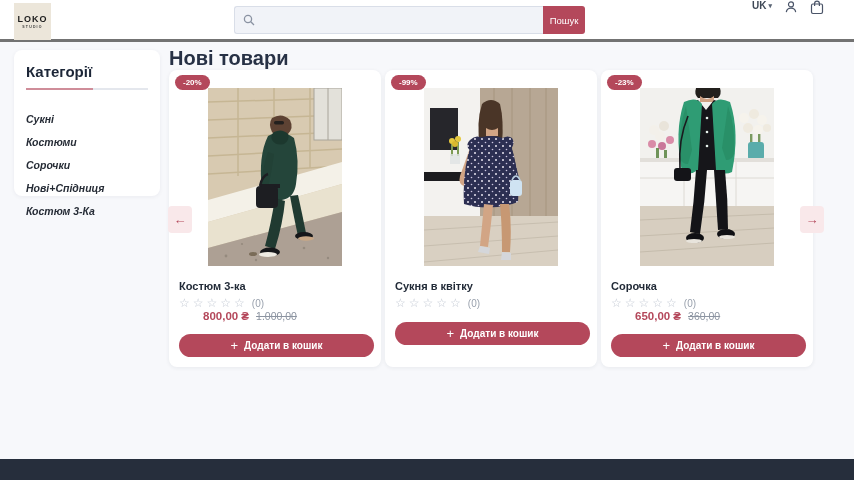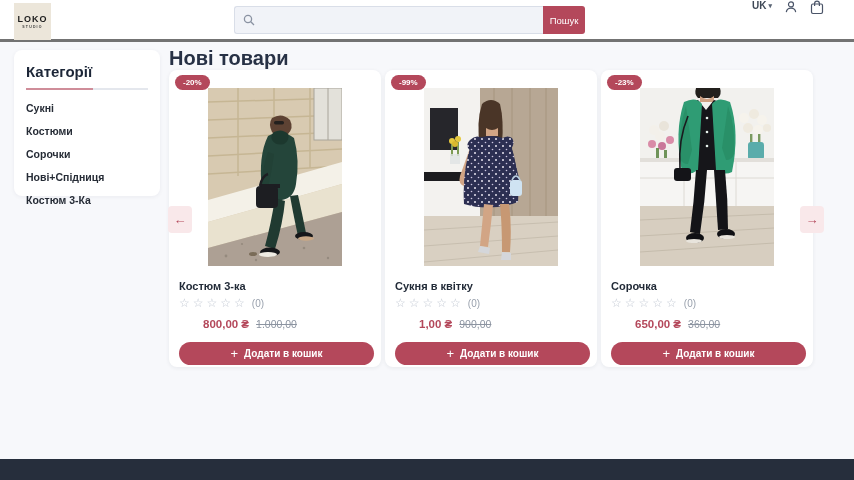--- a/index.html
+++ b/index.html
@@ -52,21 +52,21 @@
   .sidebar {
     position:absolute; left:14px; top:50px; width:146px; height:146px;
     background:#ffffff; border-radius:8px; box-shadow:0 1px 4px rgba(30,40,60,.06);
     padding:13px 12px;
   }
   .sidebar-title { font-size:15px; font-weight:bold; color:#1c2637; }
   .sidebar-rule {
     height:2px; margin-top:8px;
     background:linear-gradient(to right,#cf8d99 0%,#cf8d99 55%,#e4e7ed 55%,#e4e7ed 100%);
   }
-  .sidebar-list { list-style:none; margin-top:6px; }
+  .sidebar-list { list-style:none; margin-top:17px;font-style:italic; }
   .sidebar-list li {
     font-size:10.5px; font-weight:bold; color:#262c36;
     padding:5.5px 0; cursor:pointer;
   }
   
   .main-title {
     position:absolute; left:169px; top:47px;
     font-size:20px; font-weight:bold; color:#273145;
   }
   .cards {
@@ -83,21 +83,21 @@
   }
   .pimg {
     width:134px; height:178px; margin:18px auto 0; display:block;
     overflow:hidden; cursor:pointer;
   }
   .pinfo { padding:0 10px; }
   .ptitle { margin-top:14px; font-size:11px; font-weight:bold; color:#222b38; cursor:pointer; }
   .prating { margin-top:4px; display:flex; align-items:center; }
   .stars { color:#c4cad4; font-size:12px; letter-spacing:3px; }
   .rcount { color:#99a1ad; font-size:10px; margin-left:4px; }
-  .pprices { margin-top:8px; display:flex; align-items:flex-start;padding-left:24px; }
+  .pprices { margin-top:0; display:flex; align-items:flex-start;padding-left:24px; }
   .price { color:#b4485b; font-size:11.5px; font-weight:bold; }
   .oldprice { color:#8c94a1; font-size:10.5px; margin-left:7px; text-decoration:line-through; }
   .addbtn {
     margin:12px auto 0; width:195px; height:23px; background:#b4485b;
     border:none; border-radius:12px; color:#ffffff; font-size:10px; font-weight:bold;
     display:flex; align-items:center; justify-content:center; cursor:pointer;
     font-family:"Liberation Sans", sans-serif;
   }
   .addbtn .plus { font-size:13px; font-weight:normal; margin-right:6px; line-height:1; }
   .nav-arrow {
@@ -279,24 +279,20 @@
       <path d="M60 116 q-2 22 -4 42 l8 1 q3 -22 5 -42 z" fill="#d2a585"></path>
       <path d="M76 116 q2 20 2 48 l8 0 q2 -26 -1 -48 z" fill="#c79873"></path>
       <path d="M56 158 l10 2 l-1 6 l-11 -2 z" fill="#d4d6da"></path>
       <path d="M78 164 l9 1 l0 7 l-10 0 z" fill="#d4d6da"></path>
     </svg>
     <div class="pinfo">
       <div class="ptitle">Сукня в квітку</div>
       <div class="prating">
         <span class="stars">☆☆☆☆☆</span>
         <span class="rcount">(0)</span>
-      </div>
-      <div class="pprices">
-        <span class="price">1,00 ₴</span>
-        <span class="oldprice">900,00</span>
       </div>
       <button class="addbtn">
         <span class="plus">+</span>
         <span>Додати в кошик</span>
       </button>
     </div>
   </div>
 
   <div class="card">
     <div class="badge">-23%</div>

